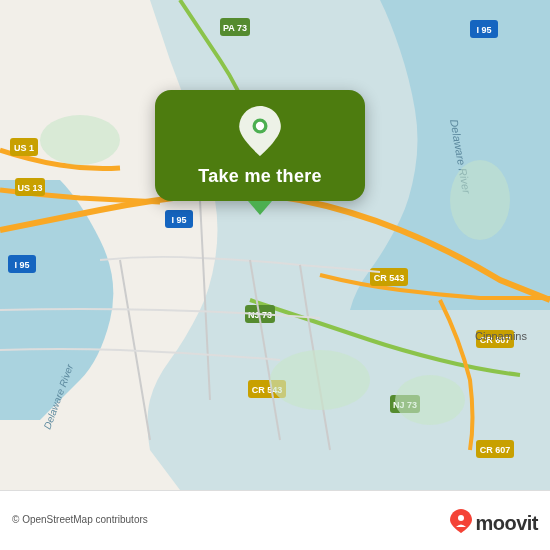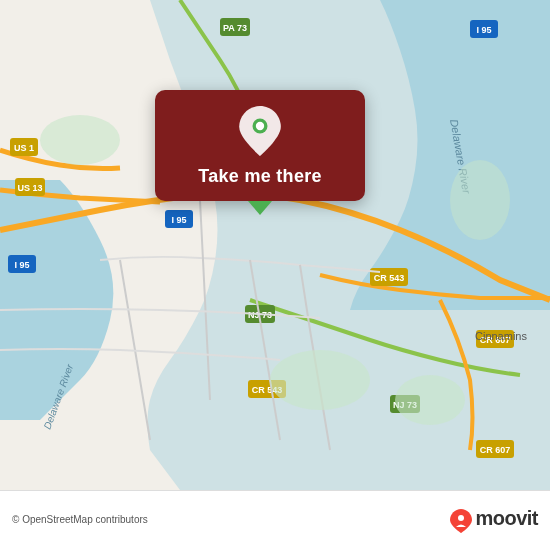--- a/index.html
+++ b/index.html
@@ -24,22 +24,22 @@
       width: 100%;
       height: 100%;
     }
 
     
     #popup-card {
       position: absolute;
       top: 90px;
       left: 155px;
       width: 210px;
-      background: #7f1d1d;
-      border-radius: 10px;
+      background: #4d7c0f;
+      border-radius: 16px;
       display: flex;
       flex-direction: column;
       align-items: center;
       padding: 16px 20px 14px 20px;
       box-shadow: 0 4px 16px rgba(0,0,0,0.3);
       z-index: 10;
     }
 
     #popup-card::after {
       content: '';
@@ -96,21 +96,21 @@
     }
 
     #location-name {
       font-size: 14px;
       color: #222;
       font-weight: 400;
     }
 
     #moovit-logo {
       display: flex;
-      align-items: flex-start;
+      align-items: flex-end;
       gap: 0;
     }
 
     #moovit-icon {
       width: 28px;
       height: 28px;
     }
 
     #moovit-text {
       font-size: 20px;

